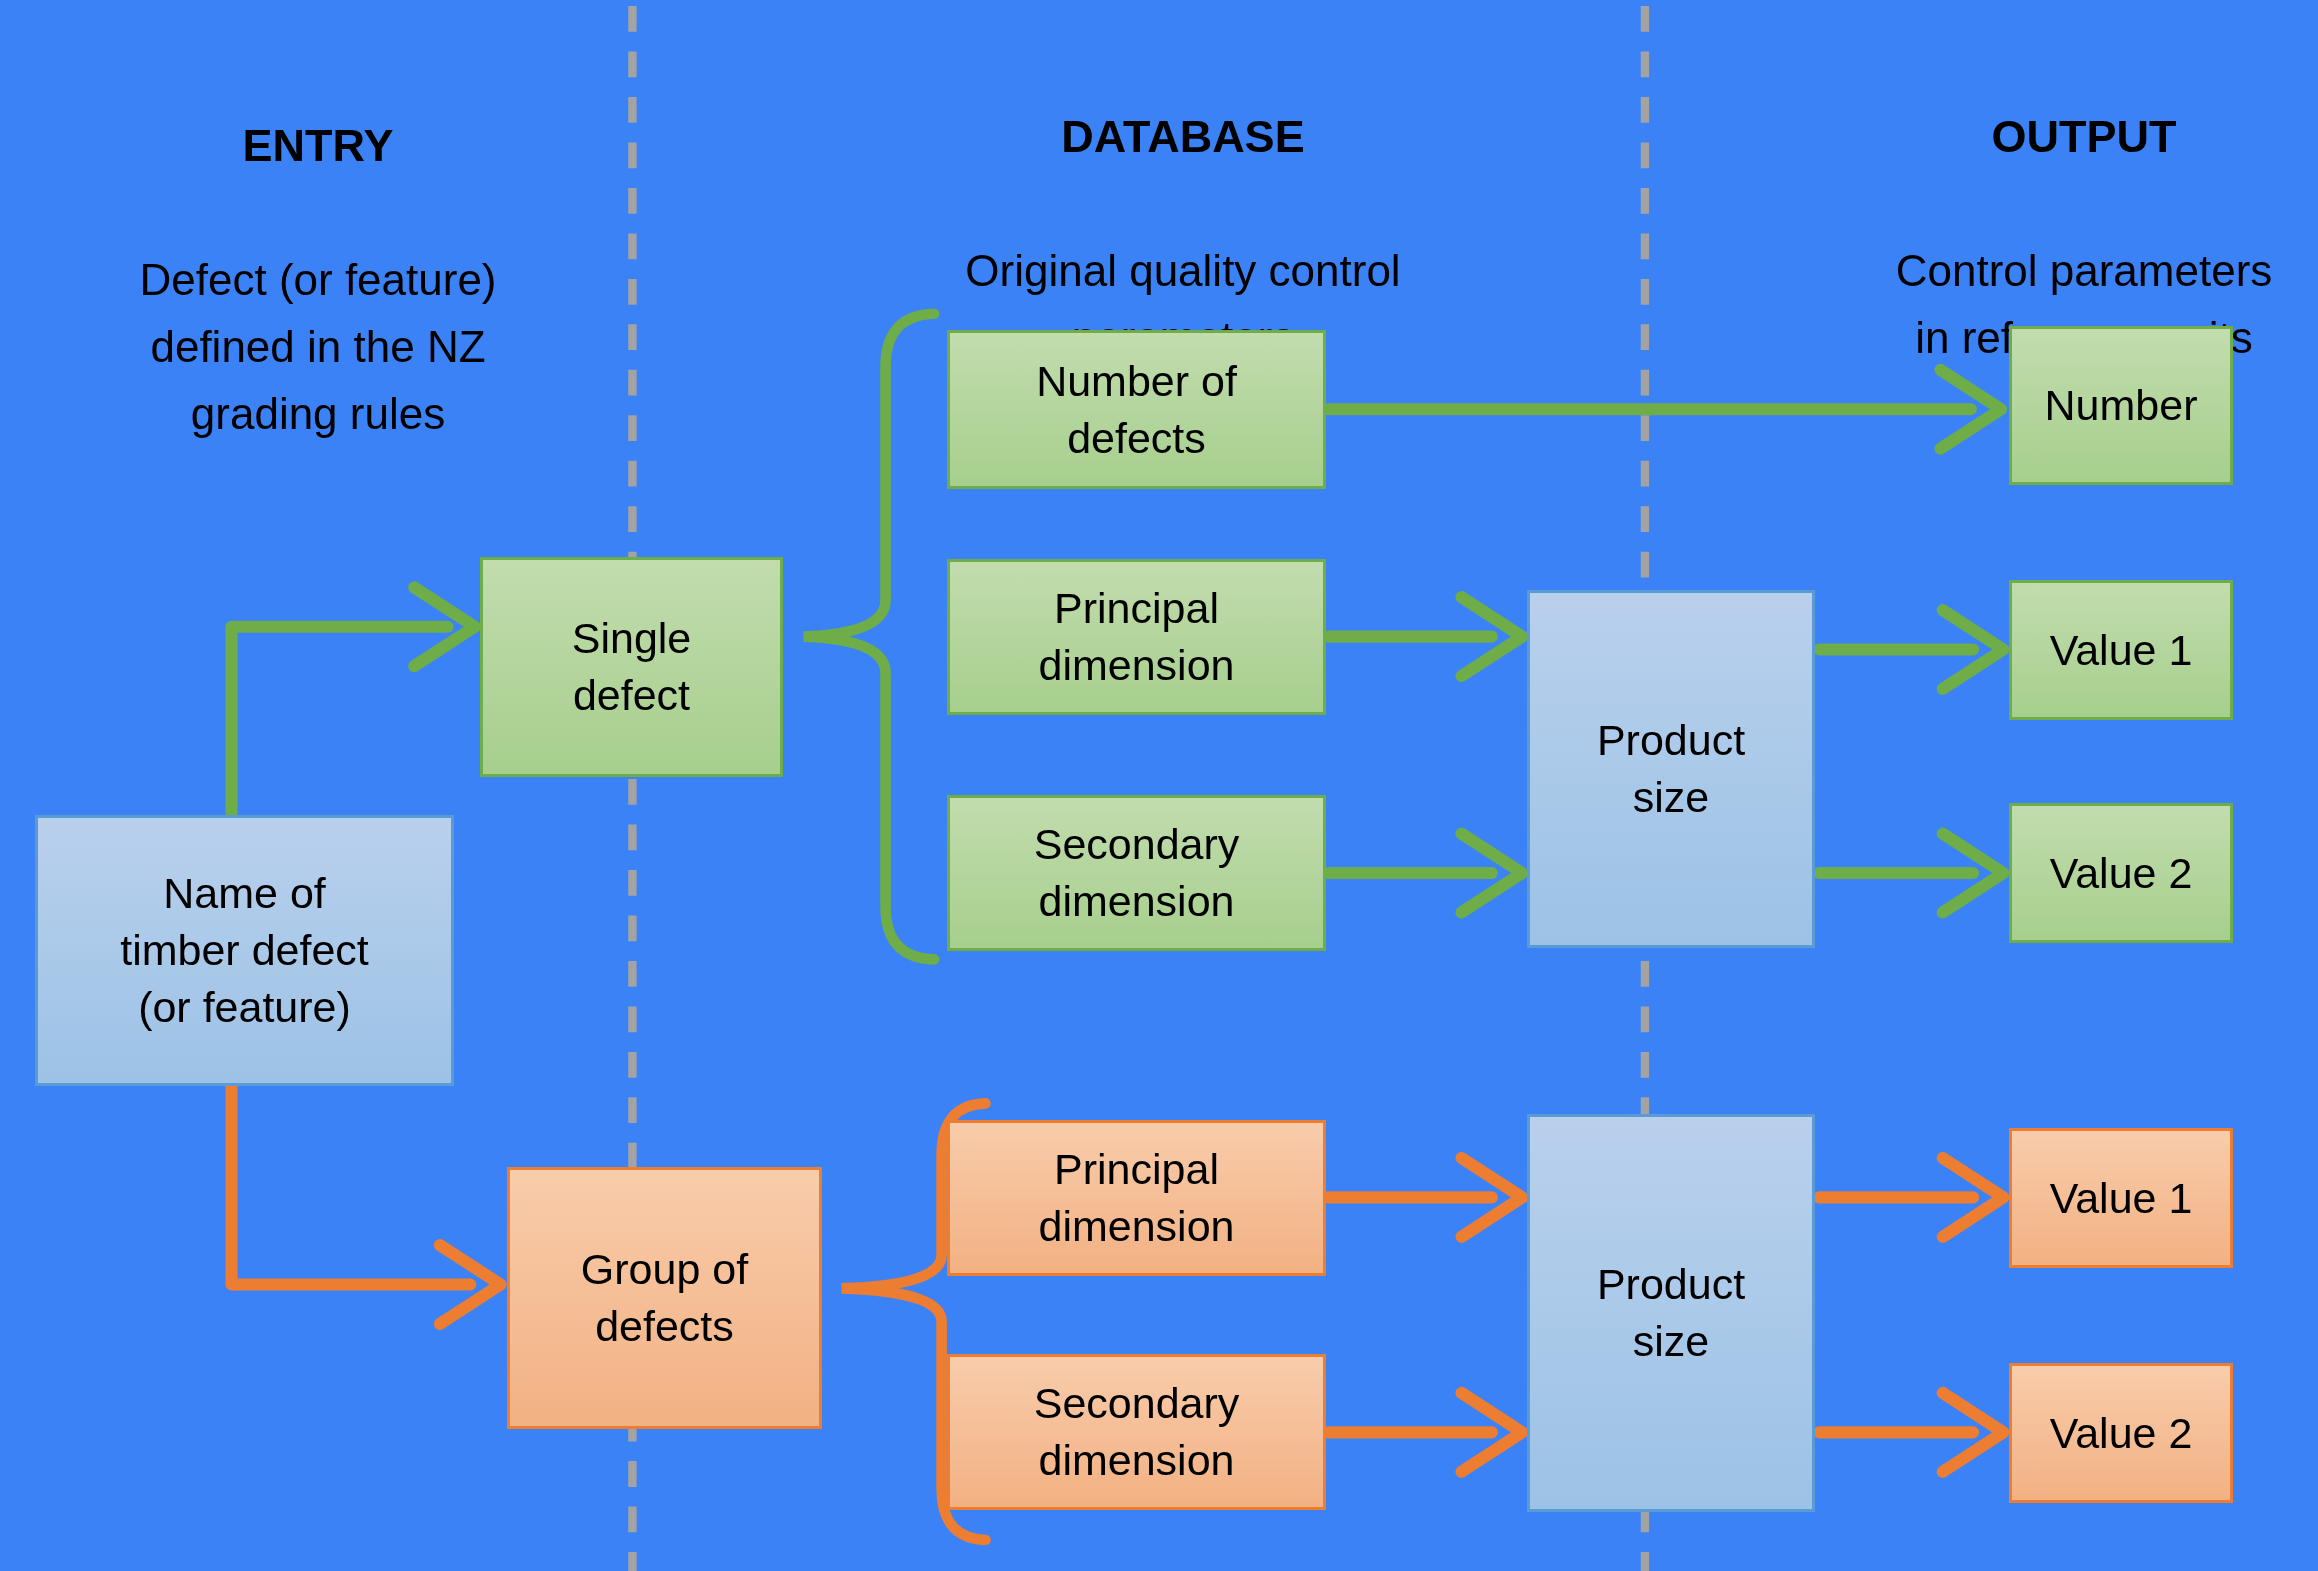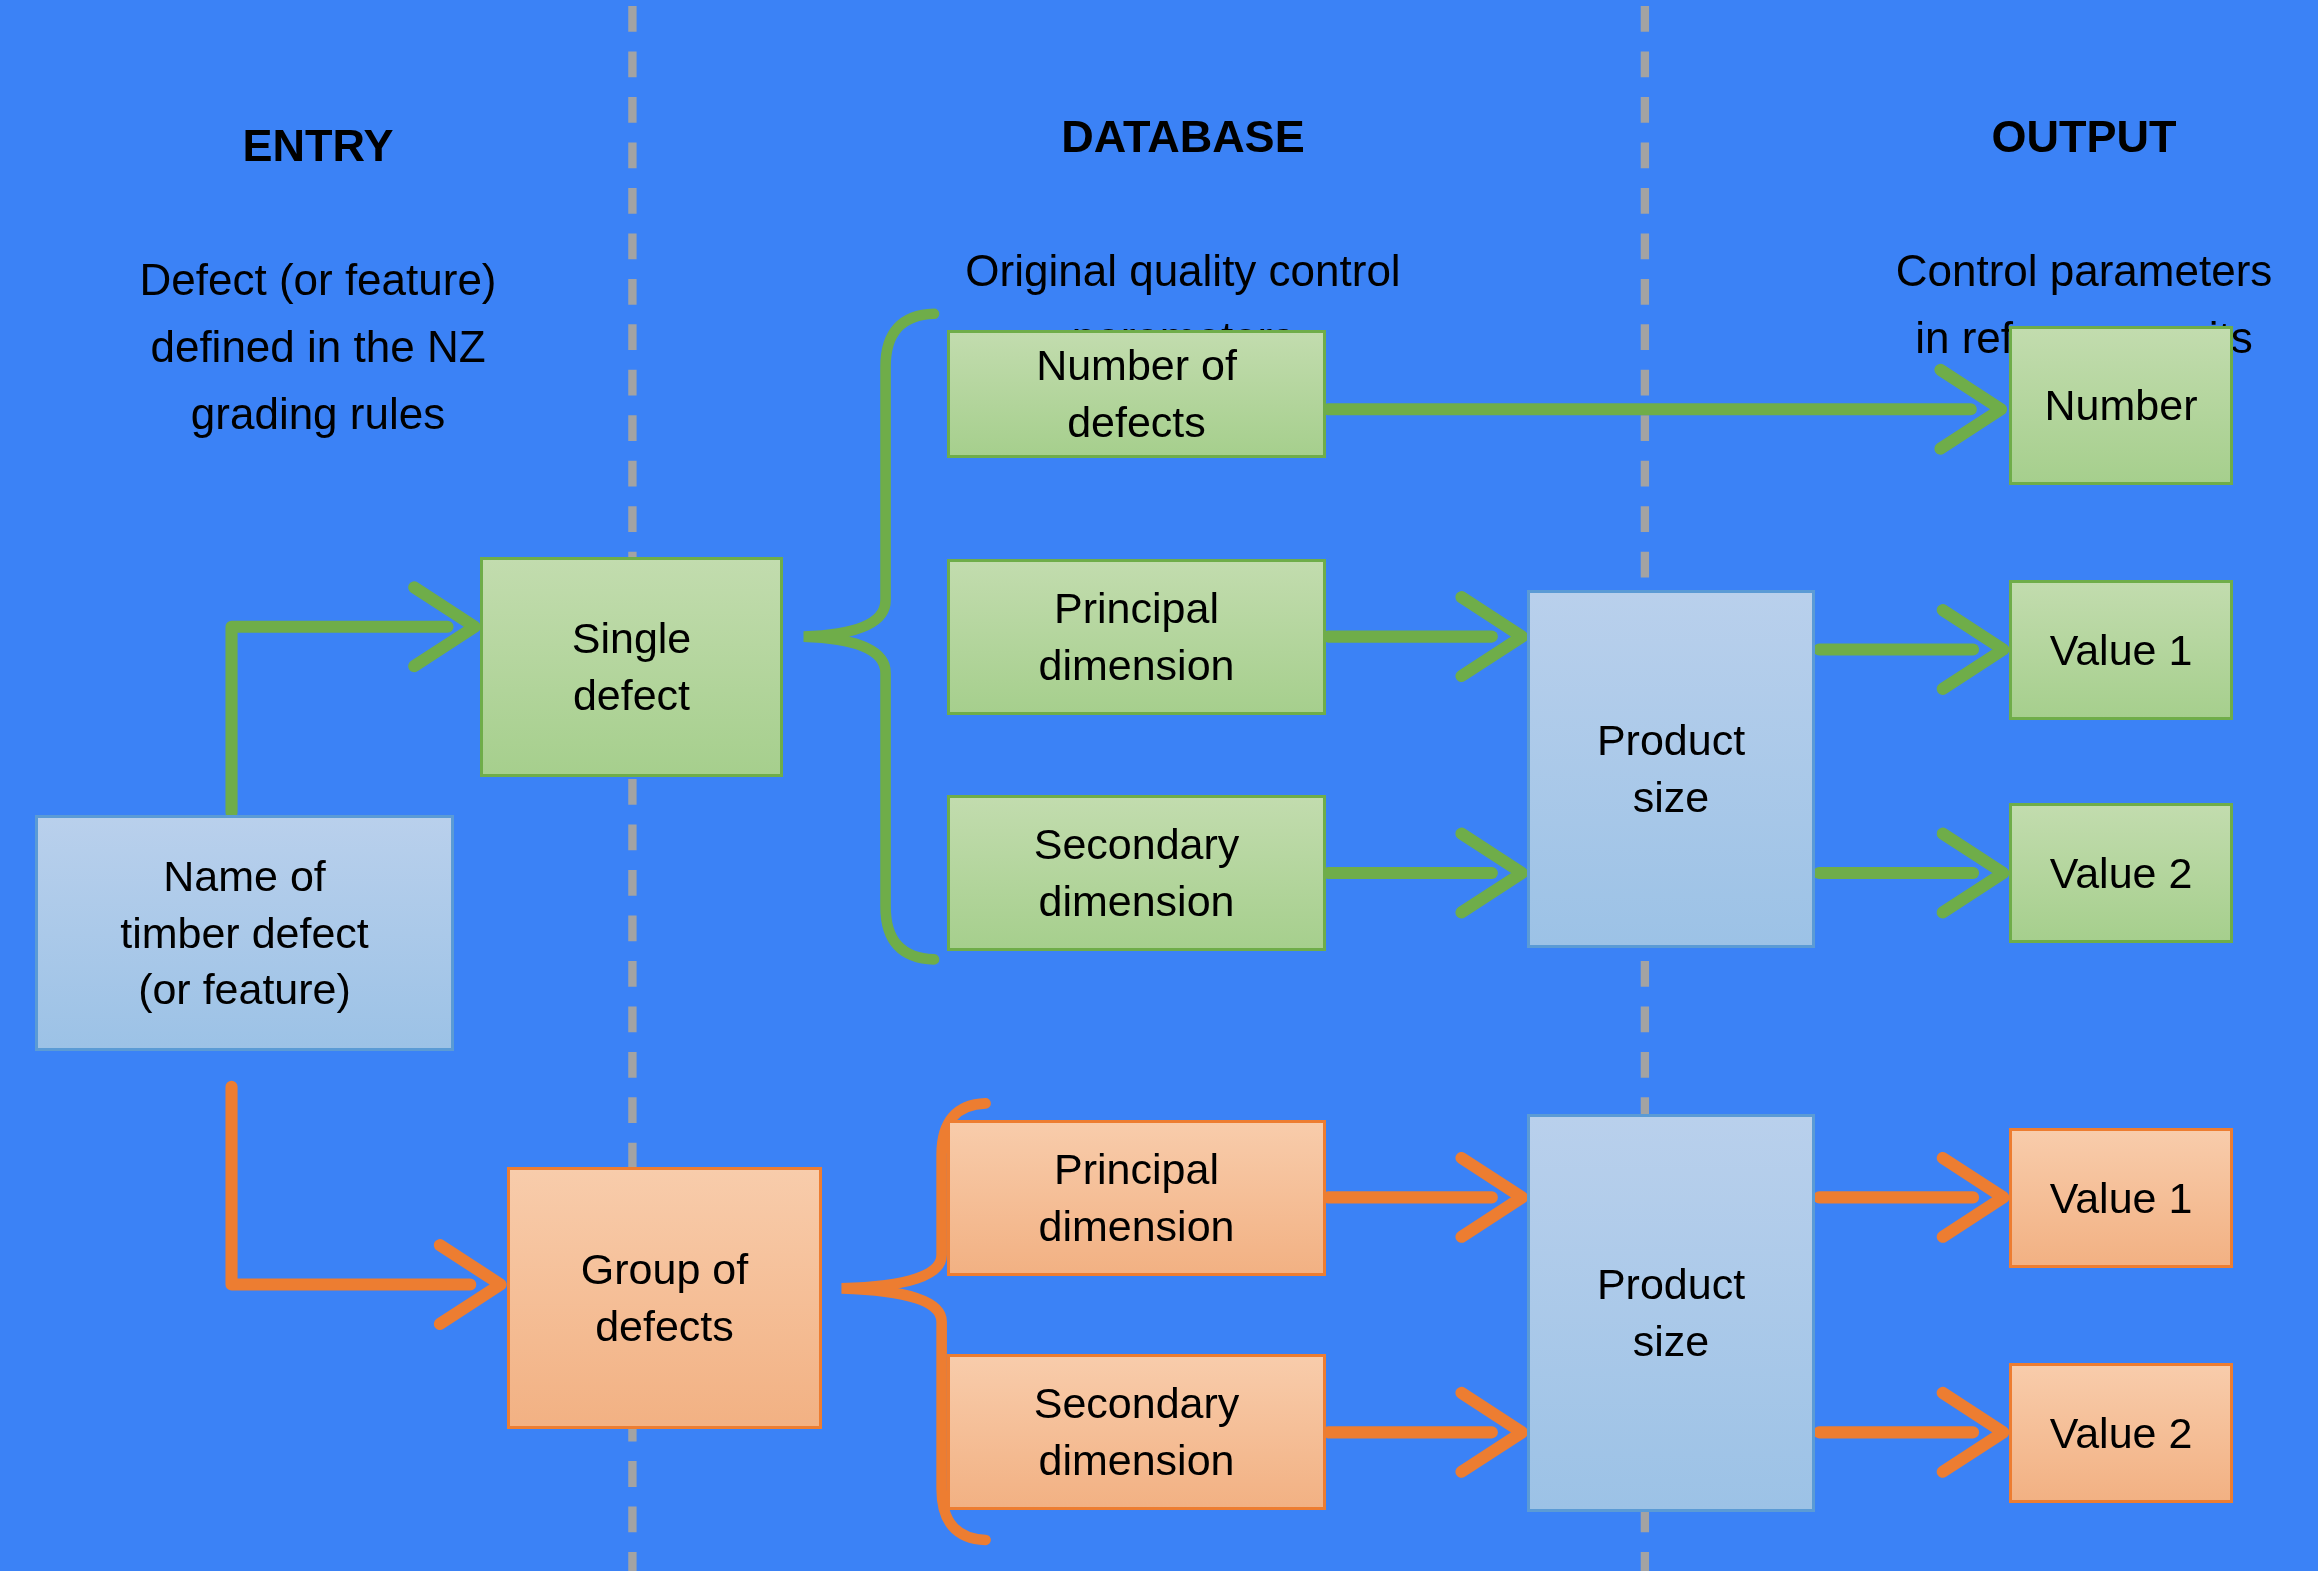--- a/index.html
+++ b/index.html
@@ -43,25 +43,25 @@
   }
   .orange{
     background:linear-gradient(180deg,#f8ccab 0%,#f2b183 100%);
     border:3px solid #ed7d31;
   }
   
   #hdr-entry{left:15px;top:45px;width:606px;}
   #hdr-database{left:766px;top:36px;width:834px;}
   #hdr-output{left:1743px;top:36px;width:682px;}
   
-  #bx-name{left:35px;top:815px;width:419px;height:236px;}
+  #bx-name{left:35px;top:815px;width:419px;height:271px;}
   #bx-single{left:480px;top:509px;width:303px;height:220px;margin-top:48px;}
   #bx-group{left:507px;top:1167px;width:315px;height:262px;}
   
-  #bx-numdef{left:947px;top:330px;width:379px;height:128px;}
+  #bx-numdef{left:947px;top:330px;width:379px;height:159px;}
   #bx-prin1{left:947px;top:559px;width:379px;height:156px;}
   #bx-sec1{left:947px;top:795px;width:379px;height:156px;}
   #bx-prod1{left:1527px;top:590px;width:288px;height:358px;}
   
   #bx-prin2{left:947px;top:1120px;width:379px;height:156px;}
   #bx-sec2{left:947px;top:1354px;width:379px;height:156px;}
   #bx-prod2{left:1527px;top:1114px;width:288px;height:398px;}
   
   #bx-outnum{left:2009px;top:326px;width:224px;height:159px;}
   #bx-outv1g{left:2009px;top:580px;width:224px;height:140px;}

